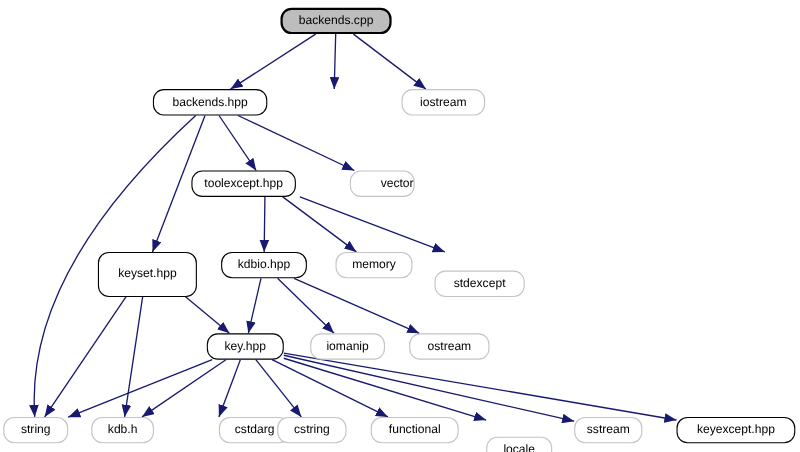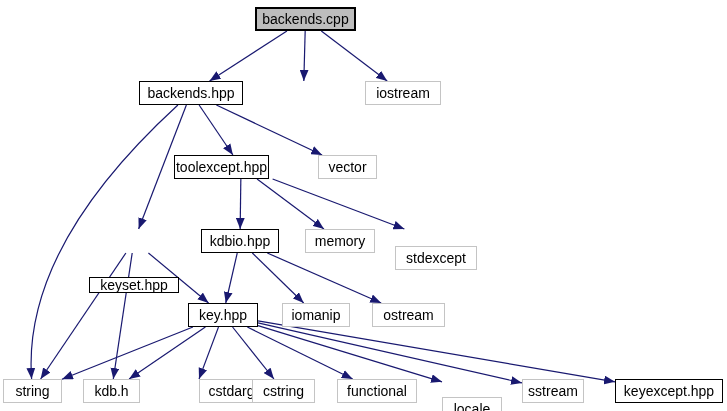--- a/index.html
+++ b/index.html
@@ -1,22 +1,22 @@
 <!DOCTYPE html>
 <html style="--edge: #191970; --rootfill: #bdbdbd; --extborder: #c4c4c4;"><head>
 <meta charset="utf-8">
 <style>
   html,body{margin:0;padding:0;background:#ffffff;}
   .canvas{position:relative;width:727px;height:411px;background:#ffffff;overflow:hidden;
           font-family:"Liberation Sans",sans-serif;}
   .edge-layer{position:absolute;left:0;top:0;z-index:1;}
   .edge{fill:none;stroke:var(--edge,#191970);stroke-width:1.2px;}
   .node{position:absolute;z-index:2;display:flex;align-items:center;justify-content:center;
-        box-sizing:border-box;background:#ffffff;color:#000;font-size:14px;line-height:11px;
-        white-space:nowrap;}
+        box-sizing:border-box;background:#ffffff;color:#000;font-size:11px;line-height:11px;
+        white-space:nowrap;border-radius:10px;}
   .node.root{background:var(--rootfill,#bdbdbd);border:2px solid #000000;}
   .node.doc{border:1.4px solid #000000;}
   .node.ext{border:1px solid var(--extborder,#c4c4c4);}
 </style>
 </head>
 <body>
 
 <div class="canvas">
   <svg class="edge-layer" id="edges-svg" width="727" height="411">
     <defs>
@@ -54,24 +54,24 @@
     </div>
     <div class="node doc" style="left: 139px; top: 81px; width: 104px; height: 24px;">
       <span>backends.hpp</span>
     </div>
     <div class="node ext" style="left: 365px; top: 81px; width: 76px; height: 24px;">
       <span>iostream</span>
     </div>
     <div class="node doc" style="left: 174px; top: 155px; width: 95px; height: 24px;">
       <span>toolexcept.hpp</span>
     </div>
-    <div class="node ext" style="left: 318px; top: 155px; width: 59px; height: 24px;">
+    <div class="node ext" style="left: 318px; top: 155px; width: 59px; height: 24px; justify-content: flex-end;">
       <span>vector</span>
     </div>
-    <div class="node doc" style="left: 89px; top: 229px; width: 90px; height: 16px; margin-top: 48px;">
+    <div class="node doc" style="left: 89px; top: 229px; width: 90px; height: 41px;">
       <span>keyset.hpp</span>
     </div>
     <div class="node doc" style="left: 201px; top: 229px; width: 78px; height: 24px;">
       <span>kdbio.hpp</span>
     </div>
     <div class="node ext" style="left: 305px; top: 229px; width: 70px; height: 24px;">
       <span>memory</span>
     </div>
     <div class="node ext" style="left: 395px; top: 246px; width: 82px; height: 24px;">
       <span>stdexcept</span>

